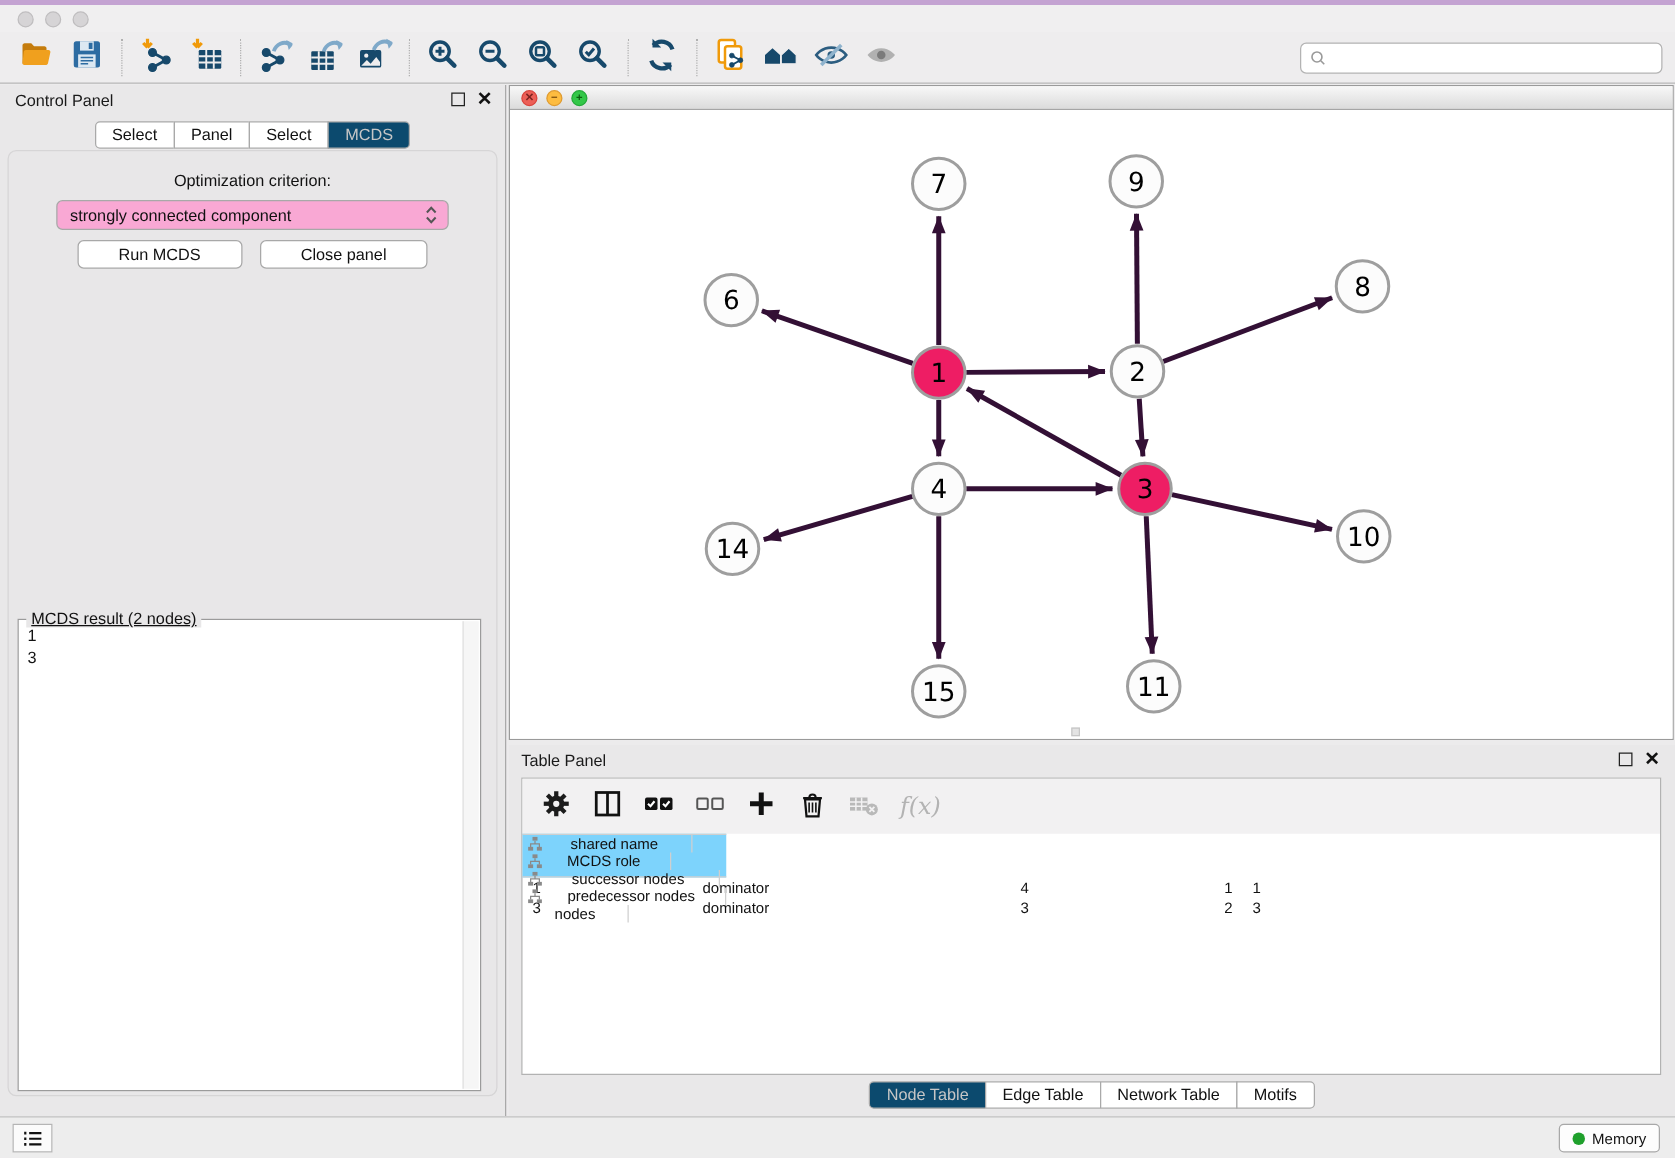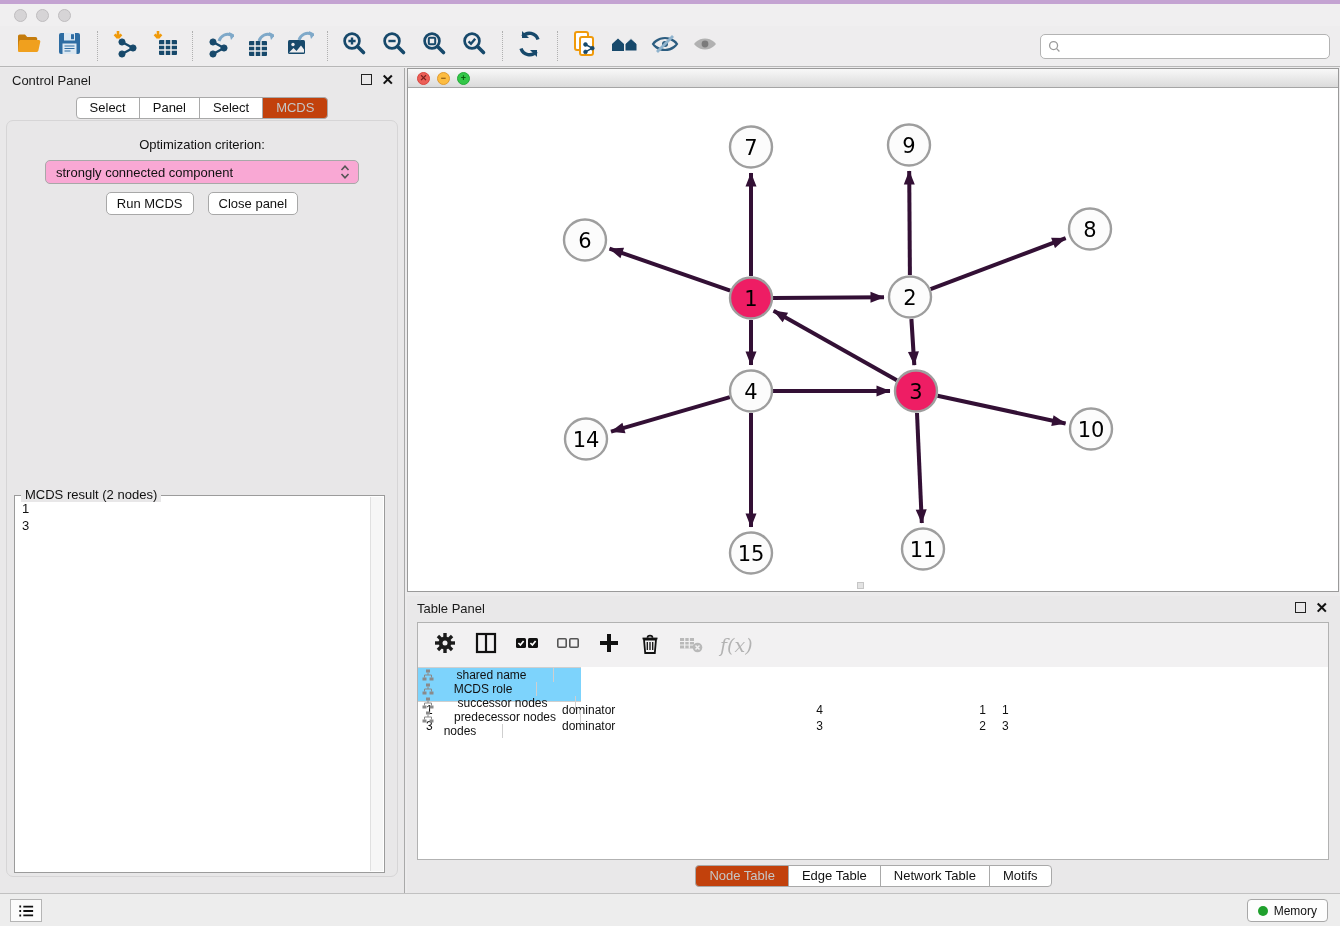--- a/index.html
+++ b/index.html
@@ -26,32 +26,32 @@
   .panel-header { position:absolute; top:0; left:0; right:0; height:26px; }
   .panel-header .ph-title { position:absolute; left:12px; top:5px; font-size:13px; color:#1a1a1a; }
   .panel-icons { position:absolute; right:10px; top:6px; display:flex; gap:9px; align-items:center; }
   .float-icon { width:11px; height:11px; border:1.6px solid #222; display:inline-block; }
   .close-icon { font-size:15px; font-weight:bold; color:#111; line-height:11px; }
 
   .seg-tabs { display:flex; justify-content:center; }
   .seg-tab { height:22px; line-height:20px; padding:0 13px; background:#fff; border:1px solid #a9a9a9; margin-left:-1px; font-size:13px; color:#111; }
   .seg-tab:first-child { border-radius:4px 0 0 4px; margin-left:0; }
   .seg-tab:last-child { border-radius:0 4px 4px 0; }
-  .seg-tab.selected { background:#c2410c; color:#c6c6c6;text-align:right; }
+  .seg-tab.selected { background:#0c4a6e; color:#c6c6c6;text-align:right; }
 
   .cp-tabs { position:absolute; top:29px; left:0; right:0; }
   .cp-content { position:absolute; left:6px; right:6px; top:52px; bottom:16px; background:#e8e7e8; border:1px solid #d6d5d6; border-radius:7px; }
   .opt-label { position:absolute; top:16px; left:0; right:0; text-align:center; font-size:13px; color:#111; }
   .combo { position:absolute; top:39px; left:38px; right:38px; height:24px; background:#f9a8d4; border:1px solid #a8a8a8; border-radius:5px; display:flex; align-items:center; padding:0 6px 0 10px; font-size:13px; color:#111; }
   .combo .combo-value { flex:1; }
   .btn-row { position:absolute; top:71px; left:0; right:0; display:flex; justify-content:center; gap:14px; }
-  .push-btn { height:23px; padding:0 10px; background:#fff; border:1px solid #a8a8a8; border-radius:5px; font-size:13px; color:#111; display:flex; align-items:center; }
+  .push-btn { height:23px; padding:0 32px; background:#fff; border:1px solid #a8a8a8; border-radius:5px; font-size:13px; color:#111; display:flex; align-items:center; }
 
   .result-group { position:absolute; left:7px; right:12px; top:374px; bottom:3px; border:1px solid #9b9b9b; background:#fff; }
-  .result-legend { position:absolute; top:-9px; left:6px; background:#e8e7e8; padding:0 4px; font-size:13px; color:#111; }
+  .result-legend { position:absolute; top:-9px; left:6px; background:#e8e7e8; padding:0 4px; font-size:13px; color:#111;text-decoration:underline; }
   .result-text { position:absolute; inset:1px 14px 1px 1px; padding:3px 6px; font-size:13px; line-height:17px; color:#111; white-space:pre; overflow:hidden; }
   .result-scroll { position:absolute; top:1px; bottom:1px; right:1px; width:13px; background:#f6f6f6; border-left:1px solid #e0e0e0; }
 
   
   .network-frame { position:absolute; left:407px; top:68px; width:932px; height:524px; border:1px solid #9a9a9a; background:#fff; }
   .nf-titlebar { position:absolute; top:0; left:0; right:0; height:19px; background:linear-gradient(#f8f8f8,#dbdbdb); border-bottom:1px solid #a5a5a5; }
   .nf-lights { position:absolute; left:9px; top:3px; display:flex; gap:7px; }
   .nf-light { width:13px; height:13px; border-radius:50%; font-size:9px; font-weight:bold; color:rgba(60,0,0,.65); display:flex; align-items:center; justify-content:center; line-height:1; }
   .nf-light.red { background:#ec5f57; border:1px solid #d8453e; }
   .nf-light.yellow { background:#fdbc40; border:1px solid #df9b31; color:rgba(90,50,0,.8); }

